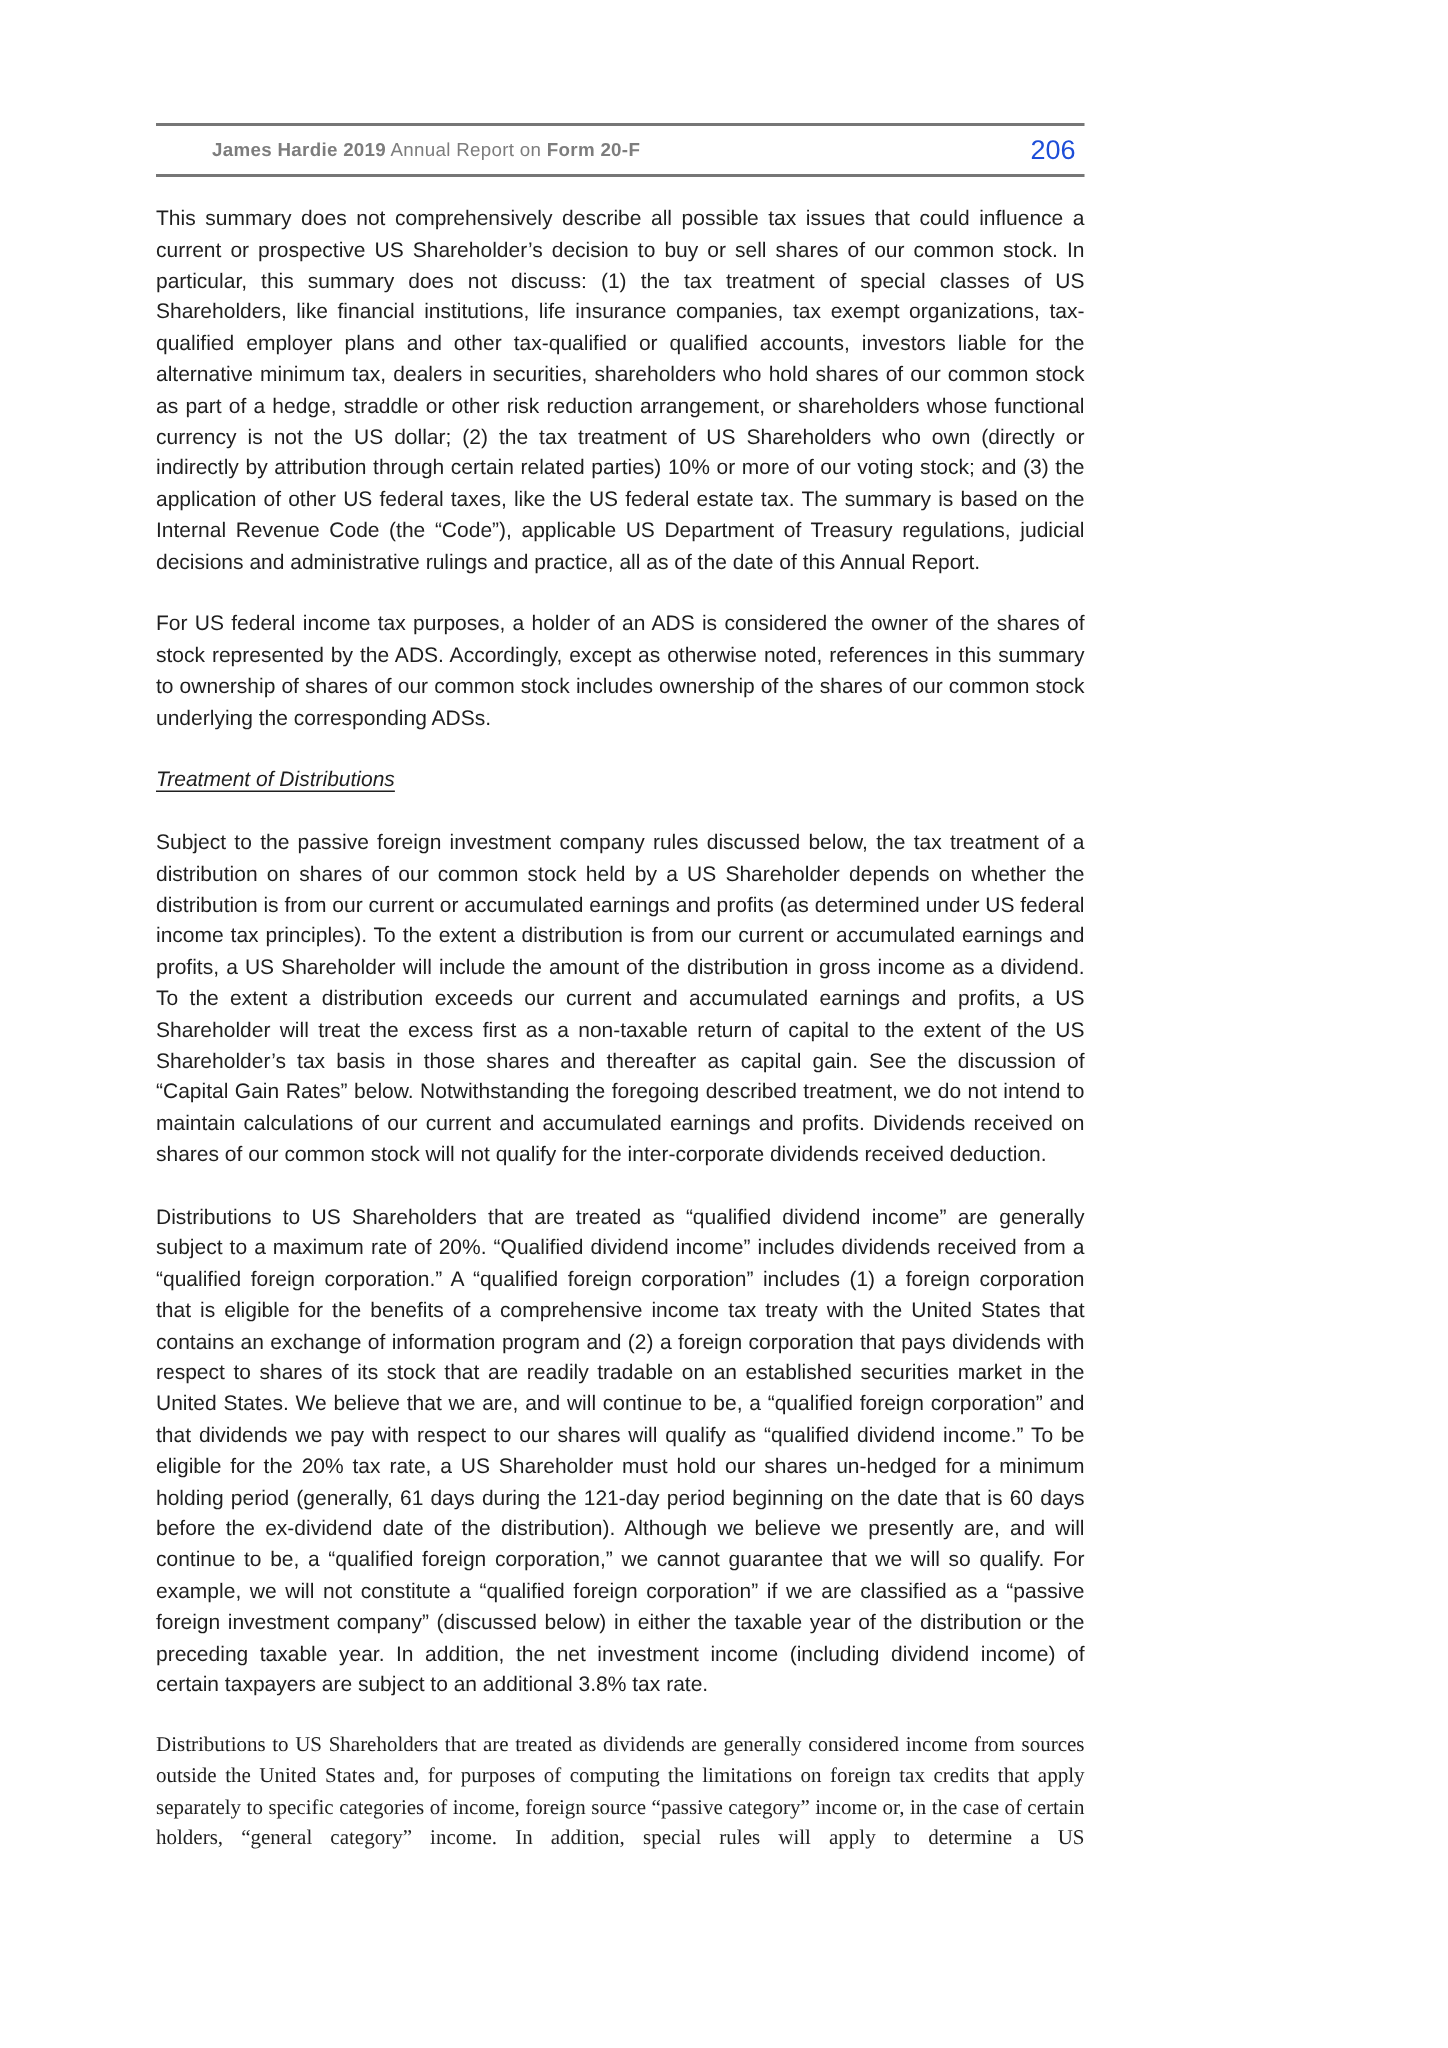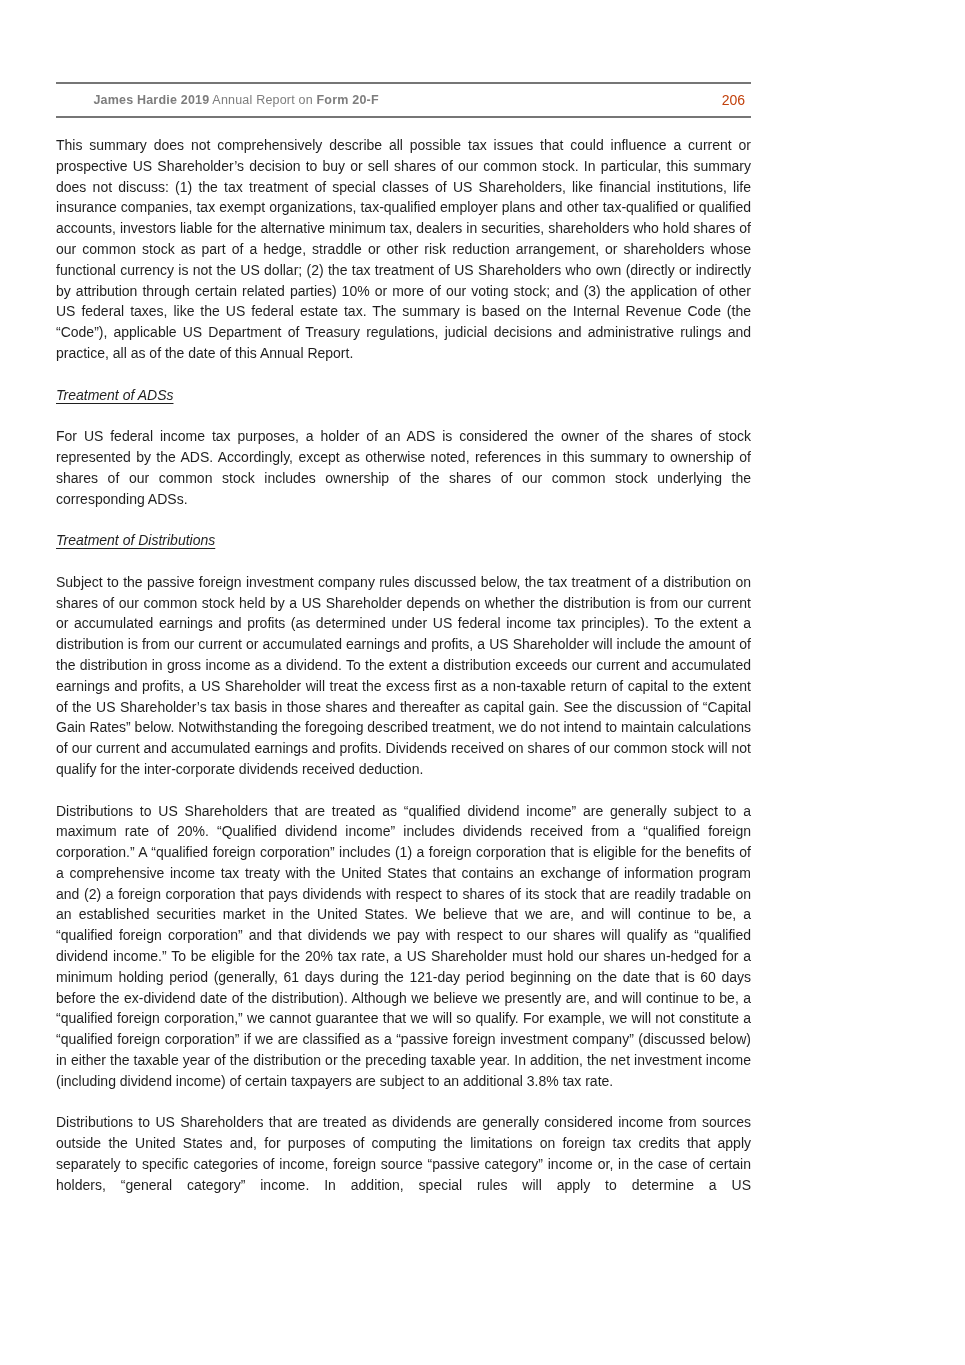--- a/index.html
+++ b/index.html
@@ -8,21 +8,22 @@
     width: 965px;
     height: 1365px;
     font-family: "Liberation Sans", sans-serif;
     color: #1f1f1f;
     position: relative;
   }
   .page {
     width: 807px;
     height: 1365px;
     background: #ffffff;
-    padding: 0 56px;
+    padding: 0 94px;
+    margin-left: 10px;
   }
   
   .doc-header {
     padding-top: 82px;
   }
   .rule {
     height: 2px;
     background: #767676;
     width: 100%;
   }
@@ -34,35 +35,36 @@
     padding: 0 6px 0 8px;
   }
   .header-title {
     font-size: 12.5px;
     color: #7d7d7d;
     letter-spacing: 0.2px;
     white-space: pre;
   }
   .header-title .b { font-weight: bold; }
   .page-number {
-    font-size: 14px;
-    color: #c2410c;
+    font-size: 18px;
+    color: #1d4ed8;
   }
   
   .doc-body {
     padding-top: 17px;
     font-size: 14px;
     line-height: 20.8px;
   }
   .doc-body p {
     margin: 0 0 20.8px 0;
     text-align: justify;
   }
   .doc-body p.justify-last {
     text-align-last: justify;
+    font-family: Liberation Serif, serif;
   }
   .subheading {
     margin: 0 0 20.8px 0;
     font-size: 14px;
     font-weight: normal;
     font-style: italic;
     text-decoration: underline;
     text-underline-offset: 3px;
     color: #1f1f1f;
   }
@@ -79,21 +81,20 @@
         <span class="b">James Hardie 2019</span><span> Annual Report on </span><span class="b">Form 20-F</span>
       </div>
       <div class="page-number">206</div>
     </div>
     <div class="rule"></div>
   </header>
 
   <main class="doc-body">
     <p>This summary does not comprehensively describe all possible tax issues that could influence a current or prospective US Shareholder’s decision to buy or sell shares of our common stock. In particular, this summary does not discuss: (1) the tax treatment of special classes of US Shareholders, like financial institutions, life insurance companies, tax exempt organizations, tax-qualified employer plans and other tax-qualified or qualified accounts, investors liable for the alternative minimum tax, dealers in securities, shareholders who hold shares of our common stock as part of a hedge, straddle or other risk reduction arrangement, or shareholders whose functional currency is not the US dollar; (2) the tax treatment of US Shareholders who own (directly or indirectly by attribution through certain related parties) 10% or more of our voting stock; and (3) the application of other US federal taxes, like the US federal estate tax. The summary is based on the Internal Revenue Code (the “Code”), applicable US Department of Treasury regulations, judicial decisions and administrative rulings and practice, all as of the date of this Annual Report.</p>
 
-    <h3 class="subheading">Treatment of ADSs</h3>
 
     <p>For US federal income tax purposes, a holder of an ADS is considered the owner of the shares of stock represented by the ADS. Accordingly, except as otherwise noted, references in this summary to ownership of shares of our common stock includes ownership of the shares of our common stock underlying the corresponding ADSs.</p>
 
     <h3 class="subheading">Treatment of Distributions</h3>
 
     <p>Subject to the passive foreign investment company rules discussed below, the tax treatment of a distribution on shares of our common stock held by a US Shareholder depends on whether the distribution is from our current or accumulated earnings and profits (as determined under US federal income tax principles). To the extent a distribution is from our current or accumulated earnings and profits, a US Shareholder will include the amount of the distribution in gross income as a dividend. To the extent a distribution exceeds our current and accumulated earnings and profits, a US Shareholder will treat the excess first as a non-taxable return of capital to the extent of the US Shareholder’s tax basis in those shares and thereafter as capital gain. See the discussion of “Capital Gain Rates” below. Notwithstanding the foregoing described treatment, we do not intend to maintain calculations of our current and accumulated earnings and profits. Dividends received on shares of our common stock will not qualify for the inter-corporate dividends received deduction.</p>
 
     <p>Distributions to US Shareholders that are treated as “qualified dividend income” are generally subject to a maximum rate of 20%. “Qualified dividend income” includes dividends received from a “qualified foreign corporation.” A “qualified foreign corporation” includes (1) a foreign corporation that is eligible for the benefits of a comprehensive income tax treaty with the United States that contains an exchange of information program and (2) a foreign corporation that pays dividends with respect to shares of its stock that are readily tradable on an established securities market in the United States. We believe that we are, and will continue to be, a “qualified foreign corporation” and that dividends we pay with respect to our shares will qualify as “qualified dividend income.” To be eligible for the 20% tax rate, a US Shareholder must hold our shares un-hedged for a minimum holding period (generally, 61 days during the 121-day period beginning on the date that is 60 days before the ex-dividend date of the distribution). Although we believe we presently are, and will continue to be, a “qualified foreign corporation,” we cannot guarantee that we will so qualify. For example, we will not constitute a “qualified foreign corporation” if we are classified as a “passive foreign investment company” (discussed below) in either the taxable year of the distribution or the preceding taxable year. In addition, the net investment income (including dividend income) of certain taxpayers are subject to an additional 3.8% tax rate.</p>
 
     <p class="justify-last">Distributions to US Shareholders that are treated as dividends are generally considered income from sources outside the United States and, for purposes of computing the limitations on foreign tax credits that apply separately to specific categories of income, foreign source “passive category” income or, in the case of certain holders, “general category” income. In addition, special rules will apply to determine a US</p>

